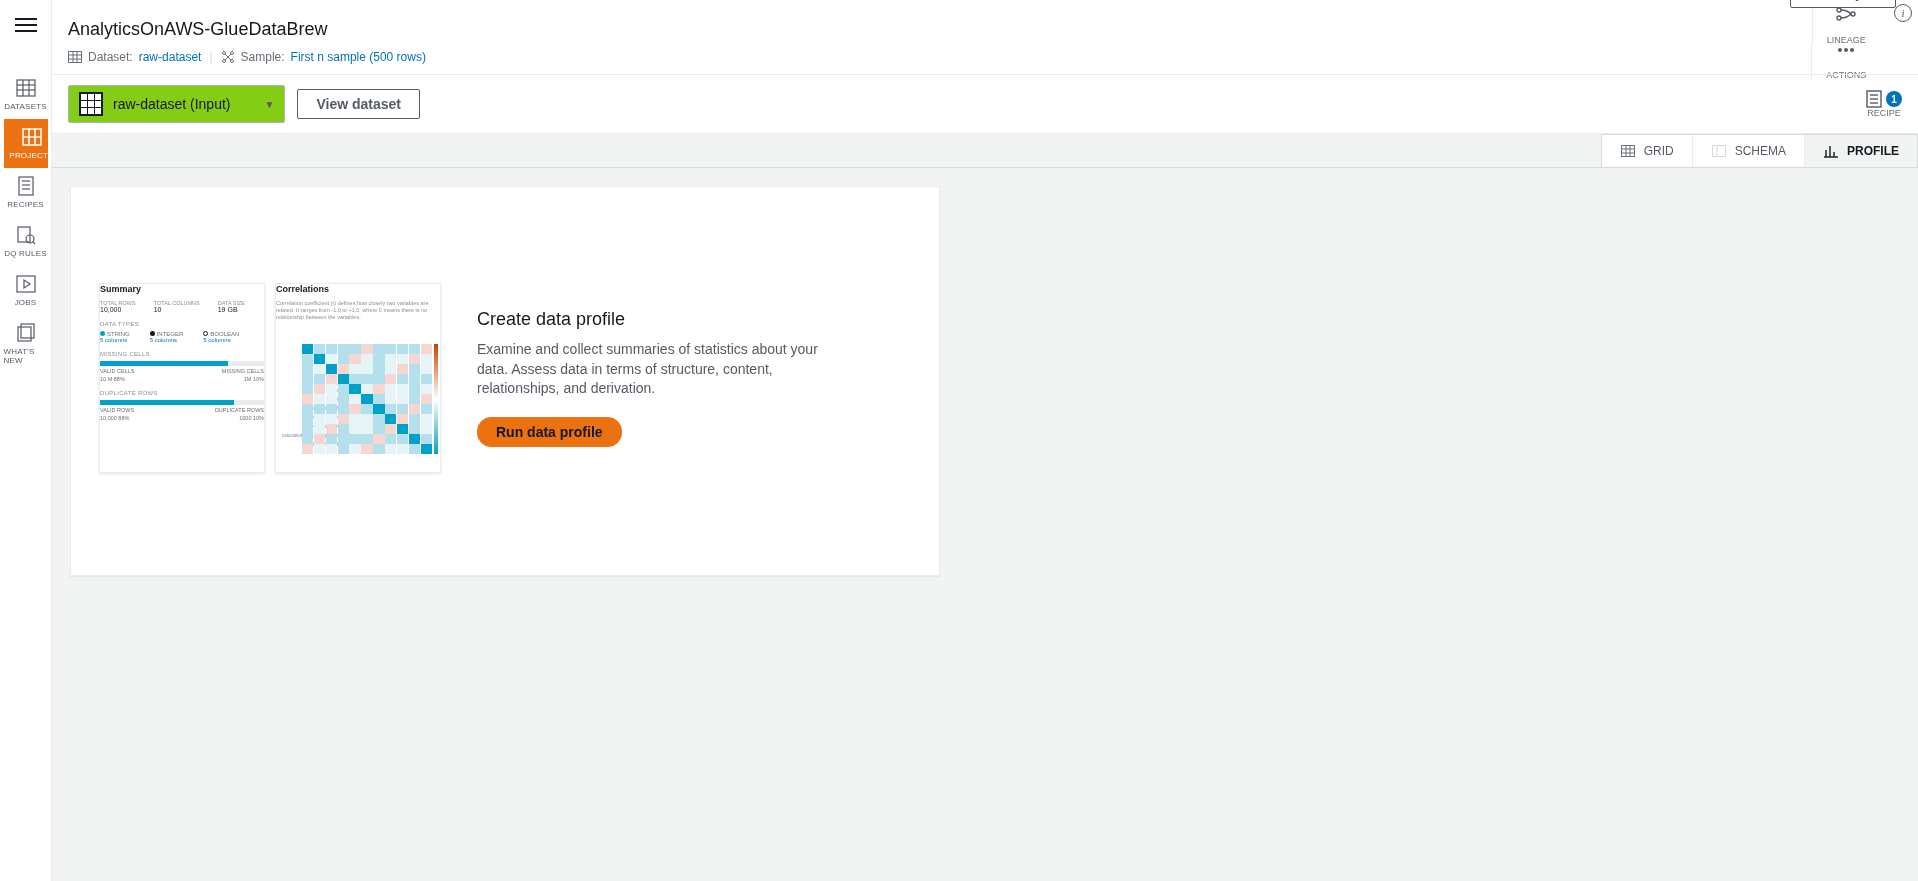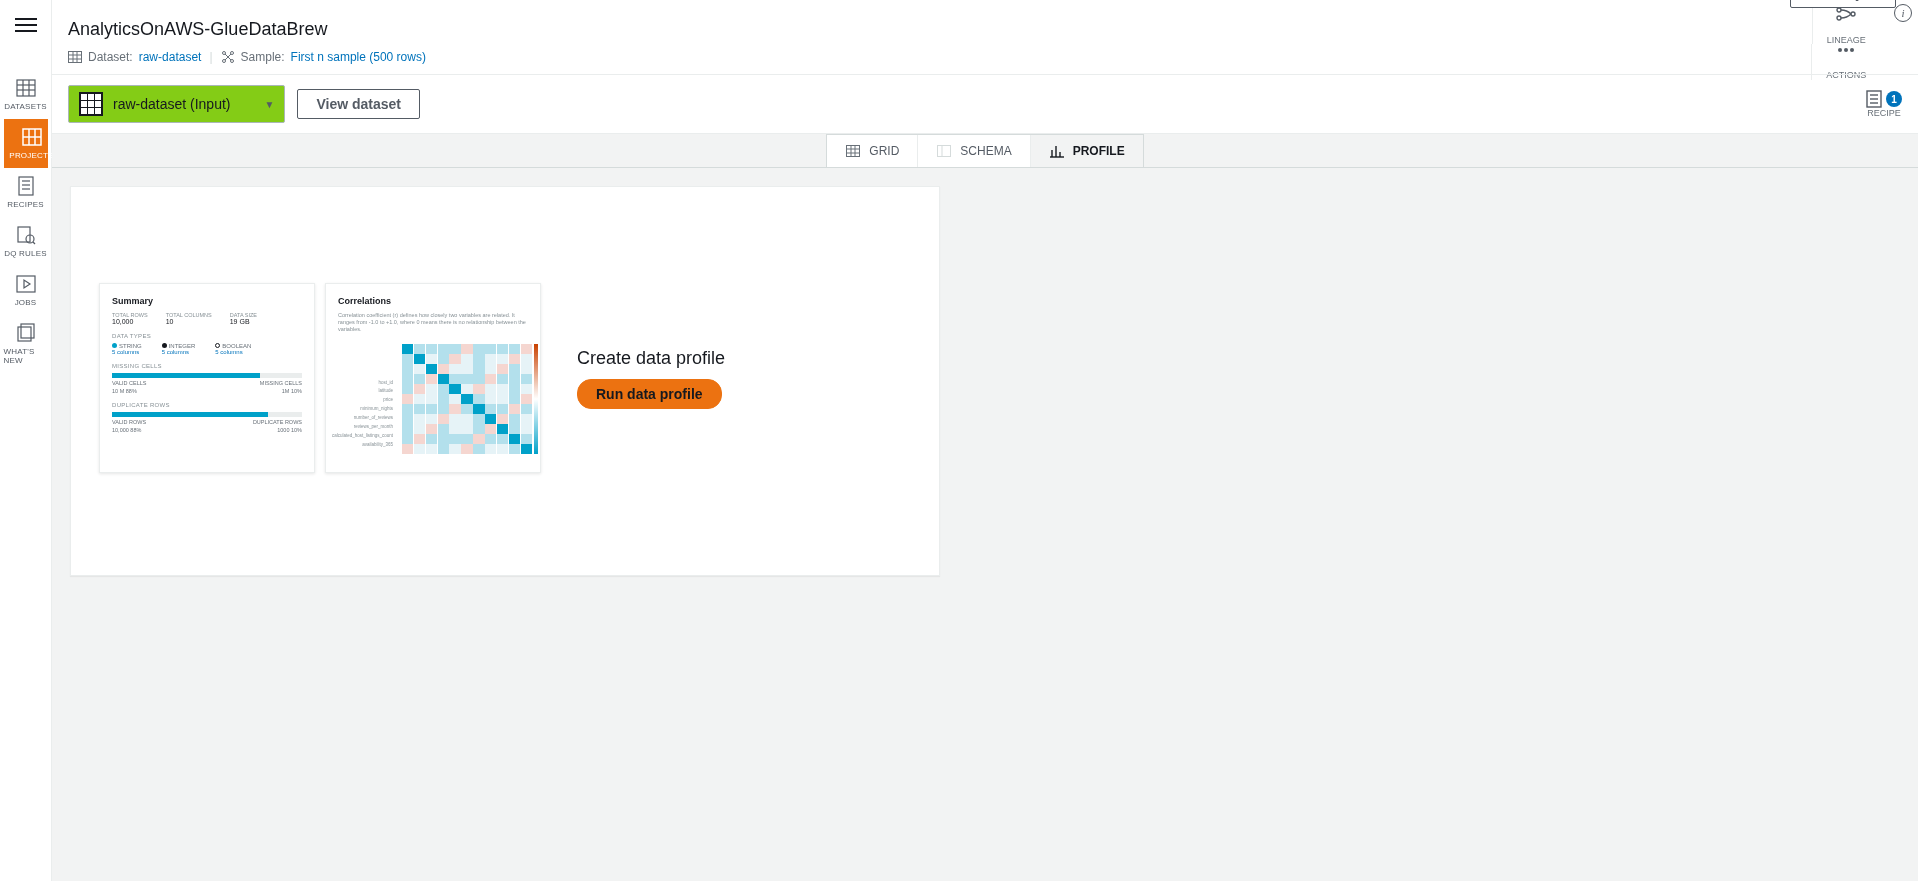--- a/index.html
+++ b/index.html
@@ -46,33 +46,33 @@
 .ds-select .grid-ico { width:24px; height:24px; background:#16191f; display:grid; grid-template-columns:1fr 1fr 1fr; grid-template-rows:1fr 1fr 1fr; gap:1px; padding:2px;}
 .ds-select .grid-ico span { background:#fff;}
 .ds-select .caret { margin-left:24px; color:#545b64; font-size:10px;}
 .ds-select .ds-label { font-size:14px; color:#16191f;}
 .toolbar .spacer { flex:1; }
 .recipe-btn { display:flex; flex-direction:column; align-items:center; cursor:pointer; font-size:9px; color:#687078;}
 .recipe-btn .r-row { display:flex; align-items:center; gap:4px;}
 .recipe-btn .r-badge { background:#0073bb; color:#fff; border-radius:50%; width:16px; height:16px; display:flex; align-items:center; justify-content:center; font-size:10px; font-weight:700;}
 
 
-.tabs-row { display:flex; justify-content:center; background:#f2f3f3; border-bottom:1px solid #d5dbdb; padding-right:0;}
+.tabs-row { display:flex; justify-content:flex-end; background:#f2f3f3; border-bottom:1px solid #d5dbdb; padding-right:0;}
 .tabs { display:flex; background:#fff; border:1px solid #d5dbdb; border-bottom:none;}
 .tab { display:flex; align-items:center; gap:8px; padding:8px 18px; font-size:12px; color:#545b64; cursor:pointer; border-right:1px solid #eaeded;}
 .tab:last-child { border-right:none;}
 .tab.active { background:#f2f3f3; font-weight:700; color:#16191f;}
 .tab .tab-ico { width:16px; height:16px; display:flex; align-items:center; justify-content:center;}
 
 
 .content { flex:1; background:#f2f3f3; padding:18px; overflow:auto;}
 .panel { background:#ffffff; width: 870px; min-height:390px; padding:96px 28px 100px 28px; border:1px solid #eaeded; box-shadow:0 1px 1px rgba(0,0,0,0.05);}
 .panel-inner { display:flex; gap:36px; align-items:center;}
 .thumbs { display:flex; gap:10px;}
-.thumb { width:216px; height:190px; border:1px solid #eaeded; background:#fff; box-shadow:0 1px 3px rgba(0,0,0,0.1); padding:12px; font-size:7px; color:#687078; position:relative; overflow:hidden;}
+.thumb { width:166px; height:190px; border:1px solid #eaeded; background:#fff; box-shadow:0 1px 3px rgba(0,0,0,0.1); padding:0; font-size:7px; color:#687078; position:relative; overflow:hidden;}
 .thumb h4 { font-size:9px; color:#16191f; font-weight:700; margin-bottom:6px;}
 .thumb .sec { font-size:6px; text-transform:uppercase; color:#879196; margin-top:8px; letter-spacing:0.3px;}
 .thumb .row3 { display:flex; gap:18px; margin-top:2px;}
 .thumb .row3 > div > div:first-child { font-size:5.5px; color:#879196;}
 .thumb .row3 > div > div:last-child { font-size:7px; color:#16191f;}
 .thumb .link-sm { color:#0073bb; font-size:6px;}
 .thumb .bar-track { height:5px; background:#eaeded; width:100%; margin-top:4px; position:relative;}
 .thumb .bar-fill { height:100%; background:#00a1c9; }
 .thumb .bar-labels { display:flex; justify-content:space-between; font-size:5.5px; margin-top:2px;}
 .thumb .types-row { display:flex; gap:20px; margin-top:4px;}
@@ -502,19 +502,20 @@
                 <span class="m"></span>
                 <span class="d"></span>
               </div>
             <div class="gradient-bar"></div>
             <div class="heat-labels-bottom"></div>
           </div>
 
         </div>
         <div class="text-block">
           <h2>Create data profile</h2>
+          <p>Examine and collect summaries of statistics about your data. Assess data in terms of structure, content, relationships, and derivation.</p>
           <button class="btn-primary">Run data profile</button>
         </div>
       </div>
     </div>
   </div>
 
 </div>
 
 </body></html>

